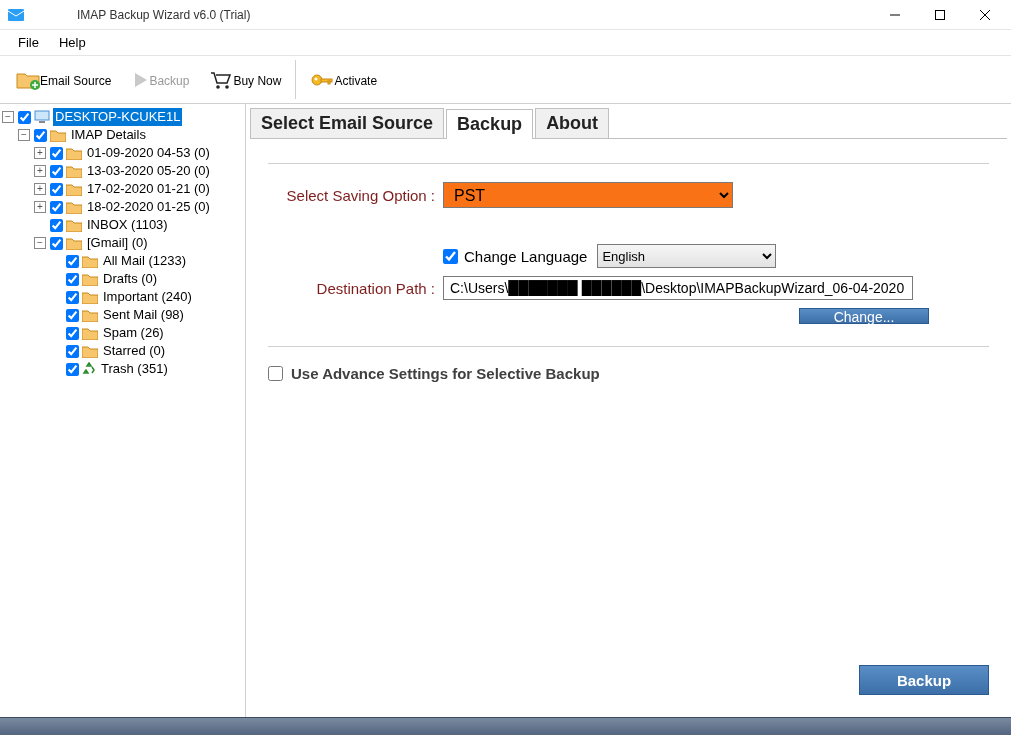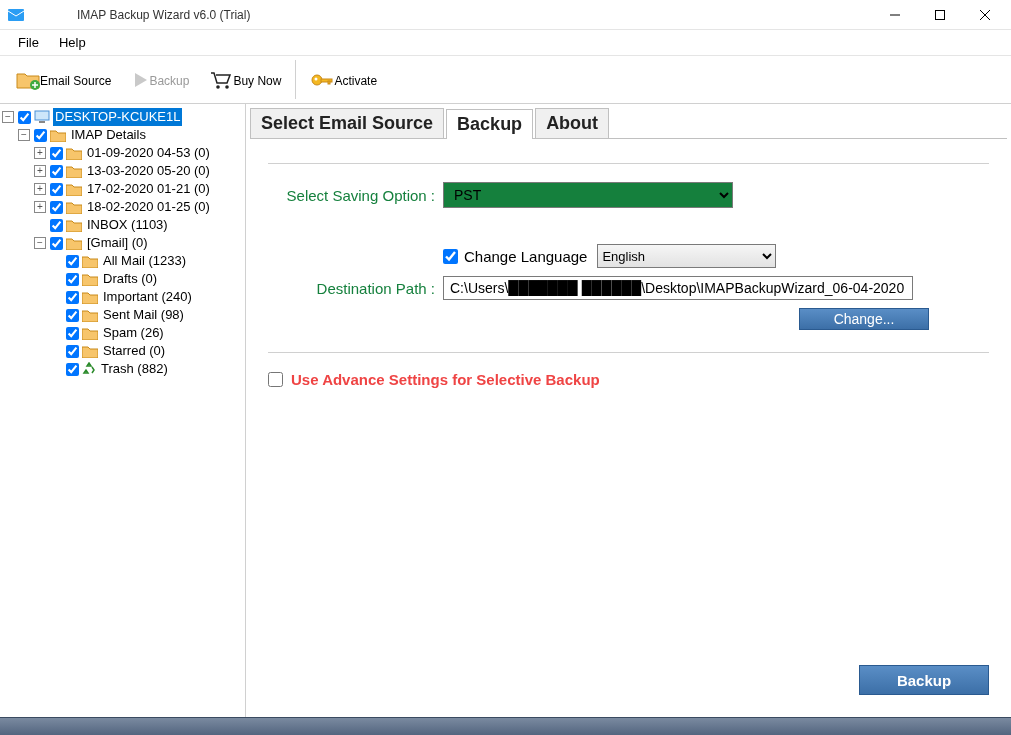--- a/index.html
+++ b/index.html
@@ -43,31 +43,31 @@
 .tree .children { padding-left: 16px; }
 
 
 .tabs { display: flex; border-bottom: 1px solid #c0c0c0; margin: 4px 4px 0 4px; }
 .tab { padding: 4px 10px; font-weight: bold; color: #222; font-size: 18px; background: #f0f0f0; border: 1px solid #c0c0c0; border-bottom: none; margin-right: 2px; cursor: pointer; }
 .tab.active { background: #fff; position: relative; top: 1px; }
 
 
 .panel { padding: 20px 22px; }
 .row { display: flex; align-items: center; margin-bottom: 8px; }
-.row .label { width: 175px; text-align: right; padding-right: 8px; font-size: 15px; color: #15803d; }
+.row .label { width: 175px; text-align: right; padding-right: 8px; font-size: 15px; color: #7f1d1d; }
 hr.thin { border: none; border-top: 1px solid #d0d0d0; margin: 22px 0 18px 0; }
 
-select.big { height: 26px; font-size: 14px; border: 1px solid #7a7a7a; padding: 2px 6px; background: #15803d; }
+select.big { height: 26px; font-size: 16px; border: 1px solid #7a7a7a; padding: 2px 6px; background: #f97316; }
 input.path { height: 24px; font-size: 14px; border: 1px solid #7a7a7a; padding: 2px 6px; background: #fff; width: 470px; }
 select.lang { height: 24px; width: 179px; font-size: 13px; border: 1px solid #7a7a7a; background: linear-gradient(#f6f6f6,#e2e2e2); }
 
-.btn-change { width: 130px; height: 22px; background: linear-gradient(#5a8ec6,#3c6fa7); color: #fff; border: 1px solid #2a5a90; font-size: 14px; cursor: pointer; }
+.btn-change { width: 130px; height: 16px; background: linear-gradient(#5a8ec6,#3c6fa7); color: #fff; border: 1px solid #2a5a90; font-size: 14px; cursor: pointer; }
 .btn-backup { width: 130px; height: 30px; background: linear-gradient(#5a8ec6,#3c6fa7); color: #fff; border: 1px solid #2a5a90; font-size: 15px; font-weight: bold; cursor: pointer; position: absolute; right: 22px; bottom: 22px; }
 
-.adv-link { color: #ef4444; font-weight: bold; font-size: 15px; cursor: pointer; }
+.adv-link { color: #404040; font-weight: bold; font-size: 15px; cursor: pointer; }
 
 .statusbar { height: 18px; background: linear-gradient(#7a8aa0,#53657f); border-top: 1px solid #3a4a60; }
 </style>
 </head>
 <body>
 
 <div class="titlebar">
   <svg class="app-icon" viewBox="0 0 16 16">
       <rect width="16" height="12" y="2" fill="#2a9df4" rx="1"></rect>
       <path d="M0 4l8 5 8-5" stroke="#fff" fill="none"></path>
@@ -316,21 +316,21 @@
                     </li>
                     <li>
                       <div class="node">
                         <span class="exp blank"></span>
                         <input type="checkbox" class="cb" checked="" style="">
                         <span class="fld-icon">
                           <svg width="14" height="14" viewBox="0 0 14 14">
                             <path d="M7 1l2 3H5zM2 11l2-3 2 3zM10 11l2-3-2-3" fill="none" stroke="#2a8a2a" stroke-width="1.5"></path>
                           </svg>
                         </span>
-                        <span class="txt">Trash (882)</span>
+                        <span class="txt">Trash (351)</span>
                       </div>
                     </li>
                   </ul>
                 </li>
               </ul>
           </li>
         </ul>
       </li>
     </ul>
   </div>

